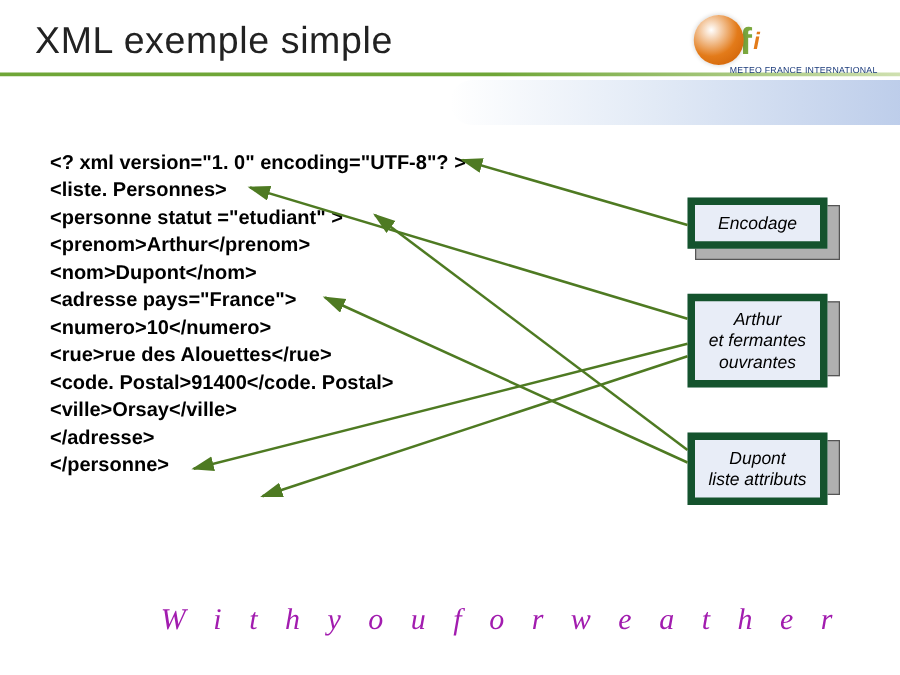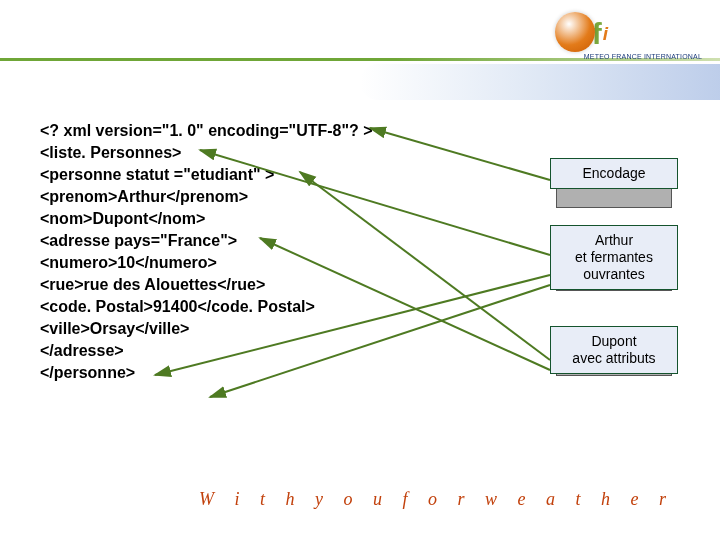--- a/index.html
+++ b/index.html
@@ -73,53 +73,55 @@
   .callout-wrap { position: relative; margin-bottom: 36px; }
   .shadow {
     position: absolute;
     left: 6px; top: 6px;
     width: 116px;
     background: #b0b0b0;
     border: 1px solid #555;
   }
   .callout {
     position: relative;
-    width: 128px;
+    width: 112px;
     background: #e8edf7;
-    border: 1px solid #14532d;
+    border: 6px solid #14532d;
     text-align: center;
     font-size: 14px;
     color: #000;
     padding: 6px 4px;
     line-height: 17px;
+    font-style: italic;
   }
   .h44 { height: 44px; }
   .h60 { height: 60px; }
   svg.arrows {
     position: absolute;
     left: 0; top: 0;
     width: 720px; height: 540px;
     pointer-events: none;
   }
   .tagline {
     position: absolute;
     right: 50px;
     bottom: 30px;
     font-family: Georgia, 'Times New Roman', serif;
     font-style: italic;
-    font-size: 18px;
+    font-size: 24px;
     letter-spacing: 4px;
-    color: #c2410c;
+    color: #a21caf;
     word-spacing: 8px;
   }
 </style>
 </head>
 <body>
 
 <div class="header">
+  <div class="title">XML exemple simple</div>
   <div class="underline"></div>
   <div class="logo">
     <div class="logo-circle"></div>
     <span class="logo-m">m</span>
     <span class="logo-f">f</span>
     <span class="logo-i">i</span>
     <span class="logo-sub">METEO FRANCE INTERNATIONAL</span>
   </div>
 </div>
 <div class="blue-swash"></div>
@@ -151,21 +153,21 @@
     <div class="callout">
       <div>Arthur</div>
       <div>et fermantes</div>
       <div>ouvrantes</div>
     </div>
   </div>
   <div class="callout-wrap">
     <div class="shadow h44"></div>
     <div class="callout">
       <div>Dupont</div>
-      <div>avec attributs</div>
+      <div>liste attributs</div>
     </div>
   </div>
 </div>
 
 <svg class="arrows">
   <defs>
     <marker id="ah" markerWidth="10" markerHeight="10" refX="8" refY="3" orient="auto">
       <path d="M0,0 L9,3 L0,6 Z" fill="#4e7a22"></path>
     </marker>
   </defs>

